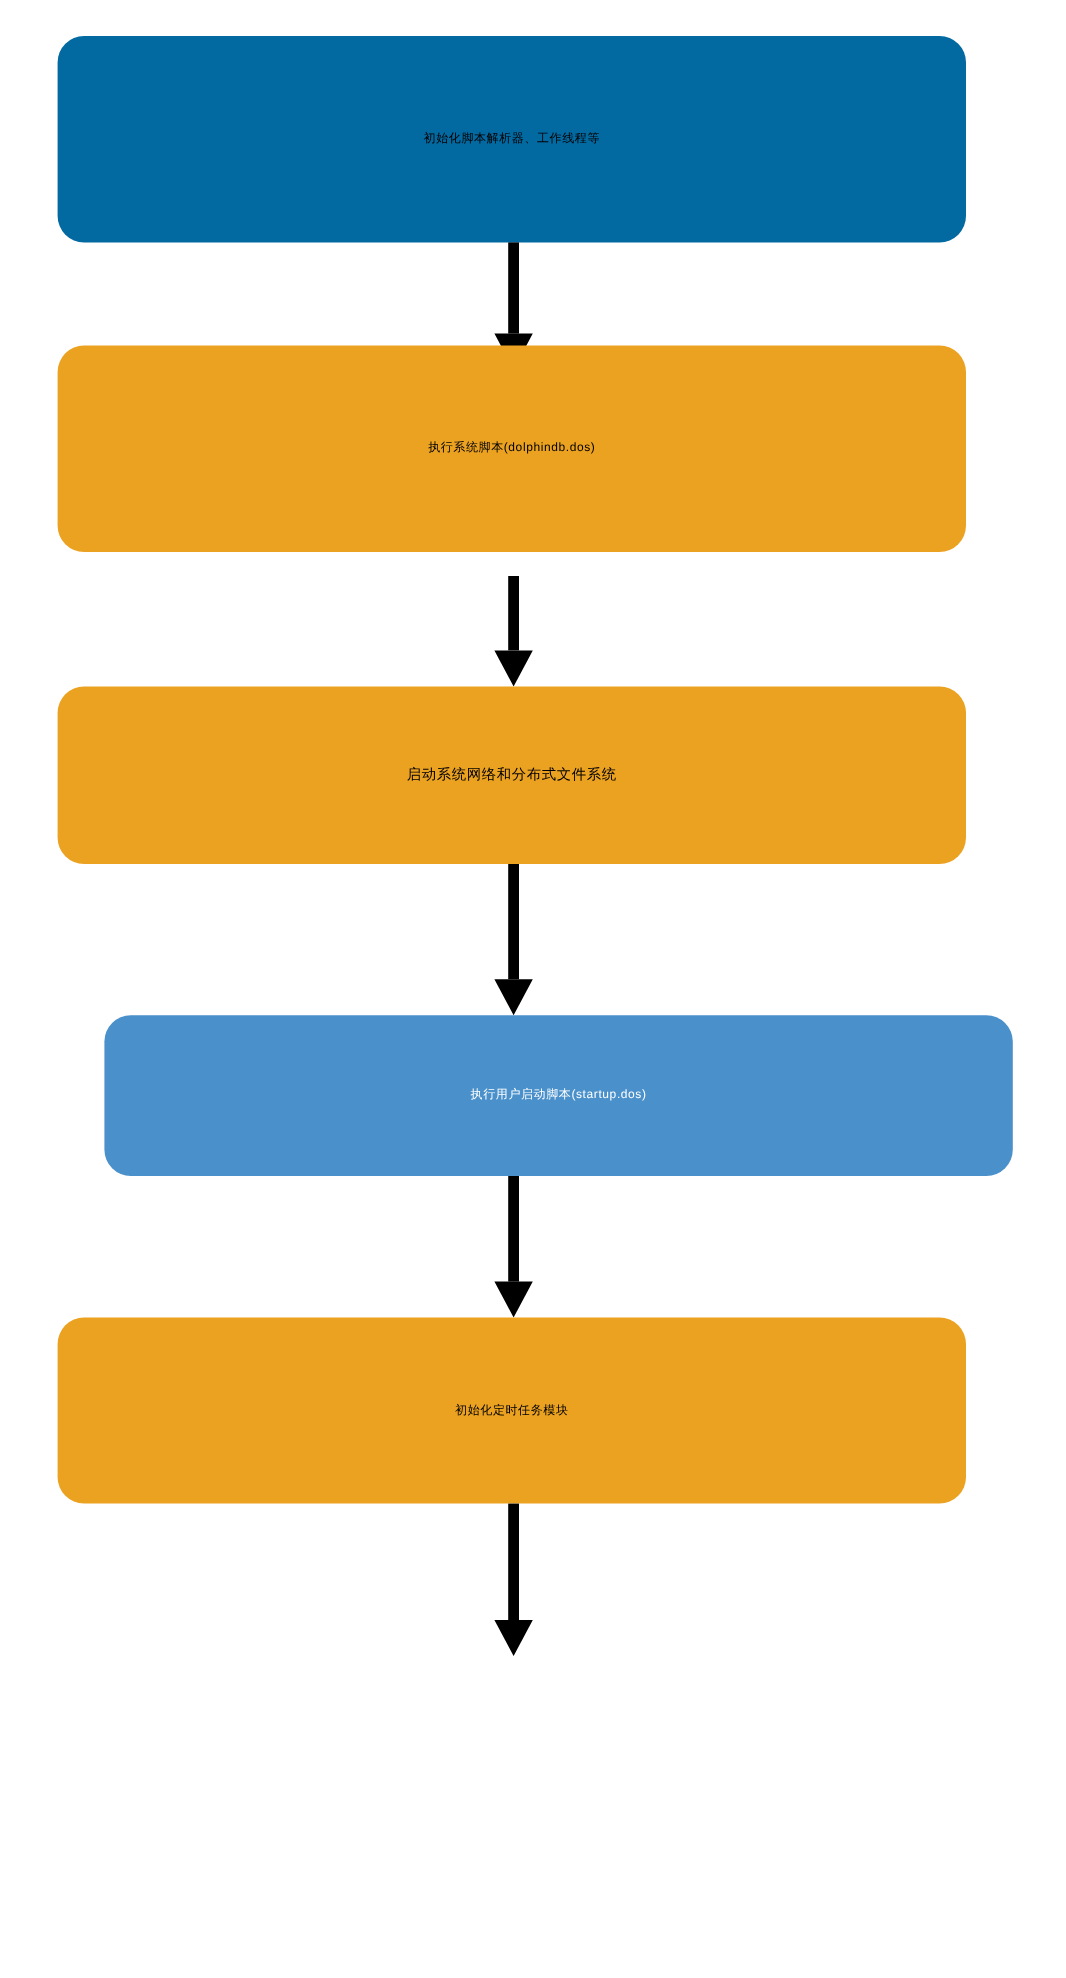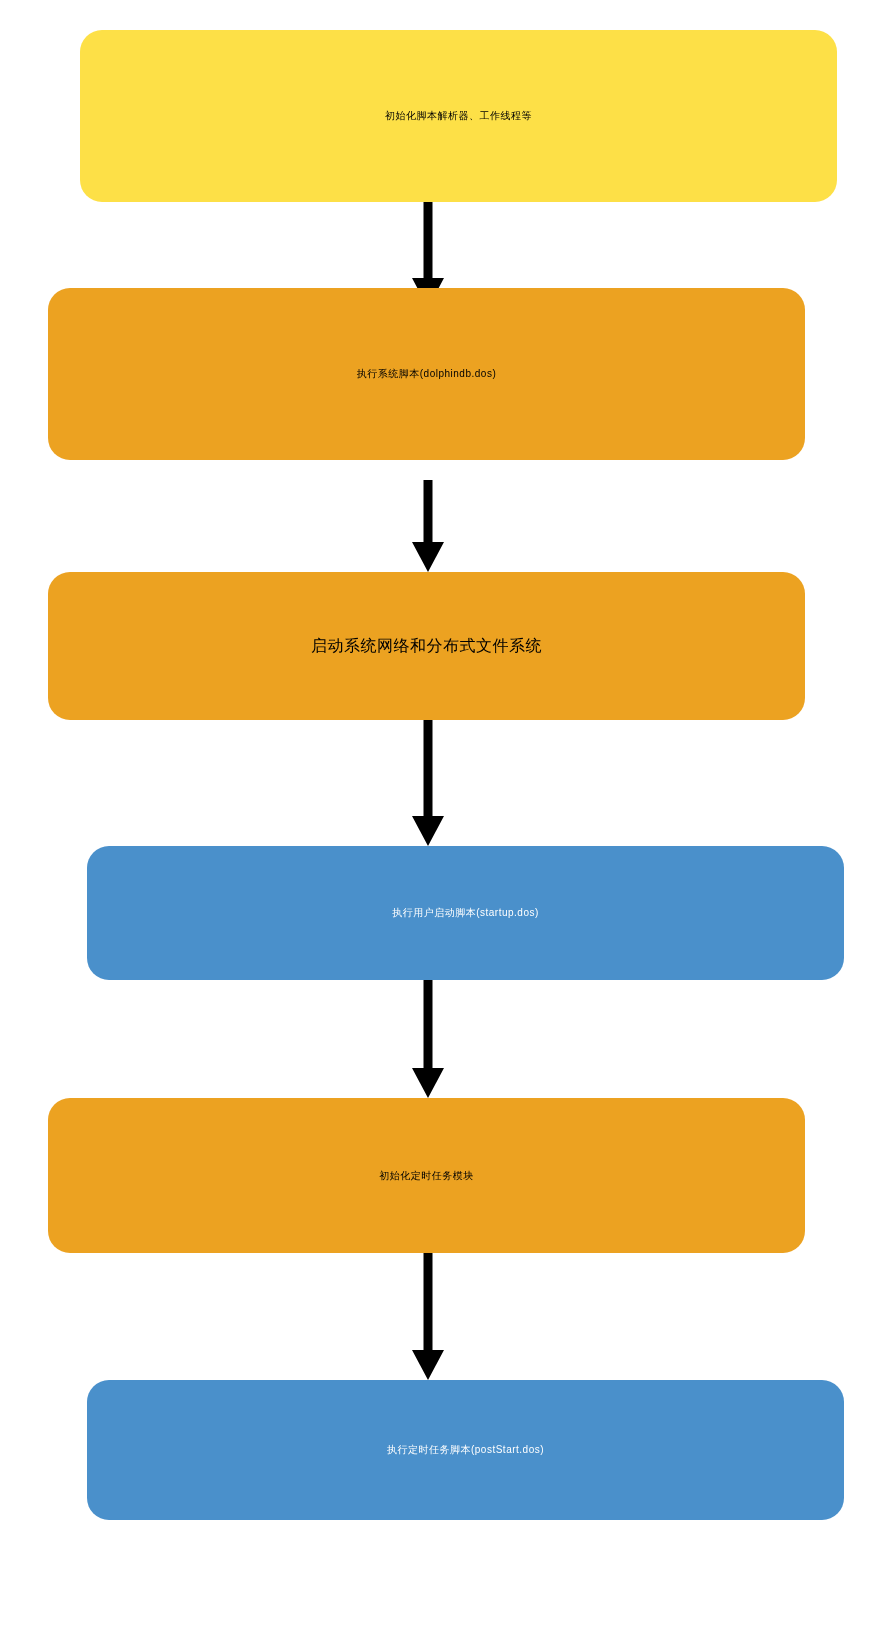--- a/index.html
+++ b/index.html
@@ -60,21 +60,21 @@
   .flow-arrow svg {
     display: block;
     overflow: visible;
   }
 </style>
 </head>
 <body>
 
 <div id="flow-canvas" style="width: 888px; height: 1648px; background: rgb(255, 255, 255);">
 
-  <div class="flow-node node-orange" style="left: 48px; top: 30px; width: 757px; height: 172px; background: #fde047; margin-left: 32px;">
+  <div class="flow-node node-orange" style="left: 48px; top: 30px; width: 757px; height: 172px; background: #0369a1;">
     <span class="node-label" style="color: rgb(0, 0, 0); font-size: 10px;">初始化脚本解析器、工作线程等</span>
   </div>
 
   <div class="flow-arrow" style="top: 202px; height: 106px;">
     <svg width="888" height="106" viewBox="0 0 888 106" xmlns="http://www.w3.org/2000/svg" aria-hidden="true">
       <g>
         <rect class="arrow-shaft" x="423.5" y="0" width="9" height="76" fill="#000000"></rect>
         <polygon class="arrow-head" points="412,76 444,76 428,106" fill="#000000"></polygon>
       </g>
     </svg>
@@ -87,21 +87,21 @@
   <div class="flow-arrow" style="top: 480px; height: 92px;">
     <svg width="888" height="92" viewBox="0 0 888 92" xmlns="http://www.w3.org/2000/svg" aria-hidden="true">
       <g>
         <rect class="arrow-shaft" x="423.5" y="0" width="9" height="62" fill="#000000"></rect>
         <polygon class="arrow-head" points="412,62 444,62 428,92" fill="#000000"></polygon>
       </g>
     </svg>
   </div>
 
   <div class="flow-node node-orange" style="left: 48px; top: 572px; width: 757px; height: 148px; background: rgb(236, 162, 33);">
-    <span class="node-label" style="color: rgb(0, 0, 0); font-size: 16px;">启动系统网络和分布式文件系统</span>
+    <span class="node-label" style="color: rgb(0, 0, 0); font-size: 12px;">启动系统网络和分布式文件系统</span>
   </div>
 
   <div class="flow-arrow" style="top: 720px; height: 126px;">
     <svg width="888" height="126" viewBox="0 0 888 126" xmlns="http://www.w3.org/2000/svg" aria-hidden="true">
       <g>
         <rect class="arrow-shaft" x="423.5" y="0" width="9" height="96" fill="#000000"></rect>
         <polygon class="arrow-head" points="412,96 444,96 428,126" fill="#000000"></polygon>
       </g>
     </svg>
   </div>
@@ -125,17 +125,14 @@
 
   <div class="flow-arrow" style="top: 1253px; height: 127px;">
     <svg width="888" height="127" viewBox="0 0 888 127" xmlns="http://www.w3.org/2000/svg" aria-hidden="true">
       <g>
         <rect class="arrow-shaft" x="423.5" y="0" width="9" height="97" fill="#000000"></rect>
         <polygon class="arrow-head" points="412,97 444,97 428,127" fill="#000000"></polygon>
       </g>
     </svg>
   </div>
 
-  <div class="flow-node node-blue" style="left: 48px; top: 1380px; width: 757px; height: 140px; background: rgb(74, 144, 203);">
-    <span class="node-label" style="color: rgb(255, 255, 255); font-size: 10px;">执行定时任务脚本(postStart.dos)</span>
-  </div>
 
 </div>
 
 </body></html>

